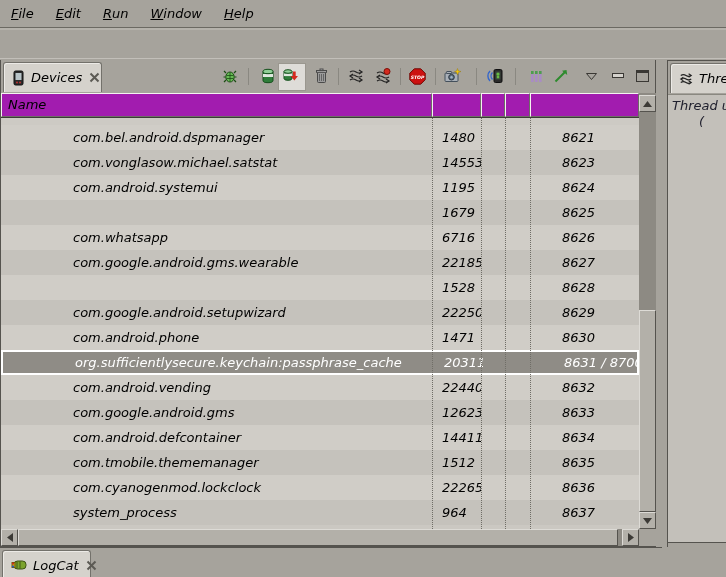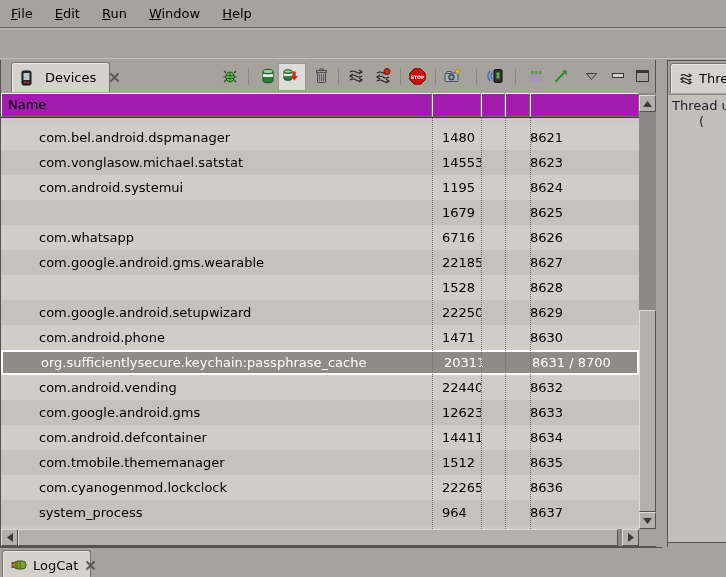--- a/index.html
+++ b/index.html
@@ -1,18 +1,18 @@
 <!DOCTYPE html>
 <html><head>
 <meta charset="utf-8">
 <style>
   html,body{margin:0;padding:0;}
   #app{position:relative;width:726px;height:577px;background:#a6a39c;
        font-family:"DejaVu Sans","Liberation Sans",sans-serif;font-size:13px;color:#000;
-       overflow:hidden;-webkit-font-smoothing:antialiased;}
+       overflow:hidden;font-style:italic;-webkit-font-smoothing:antialiased;}
   
   .menubar{position:absolute;left:0;top:0;width:726px;height:27px;display:flex;align-items:center;
            border-bottom:1px solid #6b6962;box-shadow:0 2px 0 #b5b2ab;}
   .menu-item{display:inline-block;padding:4px 11px 5px 11px;cursor:default;}
   .menu-item::first-letter{text-decoration:underline;}
   
   .toolstrip{position:absolute;left:0;top:29px;width:726px;height:29px;border-bottom:1px solid #c2bfb9;}
   
   .tabbar{position:absolute;left:0;top:0;width:100%;height:33px;border-bottom:1px solid #8a8880;}
   .tab{position:absolute;top:2px;height:30px;background:#d5d2cc;border:1px solid #73716b;border-bottom:none;
@@ -33,23 +33,23 @@
          border-right:1px solid #6e6c66;border-bottom:1px solid #6e6c66;
          padding:3px 0 0 6px;overflow:hidden;}
   .thead-underline{position:absolute;left:0;top:57px;width:638px;height:1px;background:#3c3a36;}
   
   .tbody{position:absolute;left:0;top:58px;width:638px;height:411px;background:#cbc8c2;overflow:hidden;}
   .trow{position:relative;width:638px;height:25px;box-sizing:border-box;}
   .trow.light{background:#d0cdc7;}
   .trow.dark{background:#c5c2bc;}
   .trow.sel{background:#8f8c86;color:#fff;border:2px solid #ffffff;}
   .tcell{position:absolute;top:0;height:25px;line-height:25px;white-space:nowrap;overflow:hidden;}
-  .c-name{left:0;width:431px;padding-left:38px;box-sizing:border-box;}
+  .c-name{left:0;width:431px;padding-left:72px;box-sizing:border-box;}
   .c-pid{left:431px;width:49px;padding-left:10px;box-sizing:border-box;}
-  .c-port{left:518px;width:109px;padding-left:11px;box-sizing:border-box;}
+  .c-port{left:550px;width:109px;padding-left:11px;box-sizing:border-box;}
   .trow.sel .tcell{top:-2px;}
   .dotline{position:absolute;top:0;width:0;height:411px;border-left:1px dotted #6f6d66;z-index:6;}
   
   .sbtn{position:absolute;background:#b3b0a9;border:1px solid;border-color:#dddbd6 #55534e #55534e #dddbd6;
         box-sizing:border-box;display:flex;align-items:center;justify-content:center;}
   .vscroll{position:absolute;left:638px;top:33px;width:17px;height:436px;background:#8d8a83;}
   .vthumb{position:absolute;left:0;top:217px;width:17px;height:202px;background:#b3b0a9;
           border:1px solid;border-color:#dddbd6 #55534e #55534e #dddbd6;box-sizing:border-box;}
   .hscroll{position:absolute;left:0;top:469px;width:638px;height:17px;background:#8d8a83;}
   .hthumb{position:absolute;left:17px;top:0;width:600px;height:17px;background:#b3b0a9;
@@ -79,21 +79,21 @@
     <span class="menu-item">Edit</span>
     <span class="menu-item">Run</span>
     <span class="menu-item">Window</span>
     <span class="menu-item">Help</span>
   </div>
 
   <div class="toolstrip"></div>
 
   <div class="devpanel">
     <div class="tabbar">
-      <div class="tab" style="left:10px;width:99px;gap:6px;">
+      <div class="tab" style="left:2px;width:99px;">
         <span>
           <svg width="13" height="16" viewBox="0 0 13 16">
               <rect x="2" y="1" width="9" height="14" rx="1.5" fill="#2a2a2a" stroke="#111"></rect>
               <rect x="3.5" y="3" width="6" height="7" fill="#b8c4c8"></rect>
               <circle cx="5" cy="12.5" r="0.9" fill="#c33"></circle>
               <circle cx="8" cy="12.5" r="0.9" fill="#c33"></circle>
             </svg>
         </span>
         <span class="lbl">Devices</span>
         <span class="closex">

